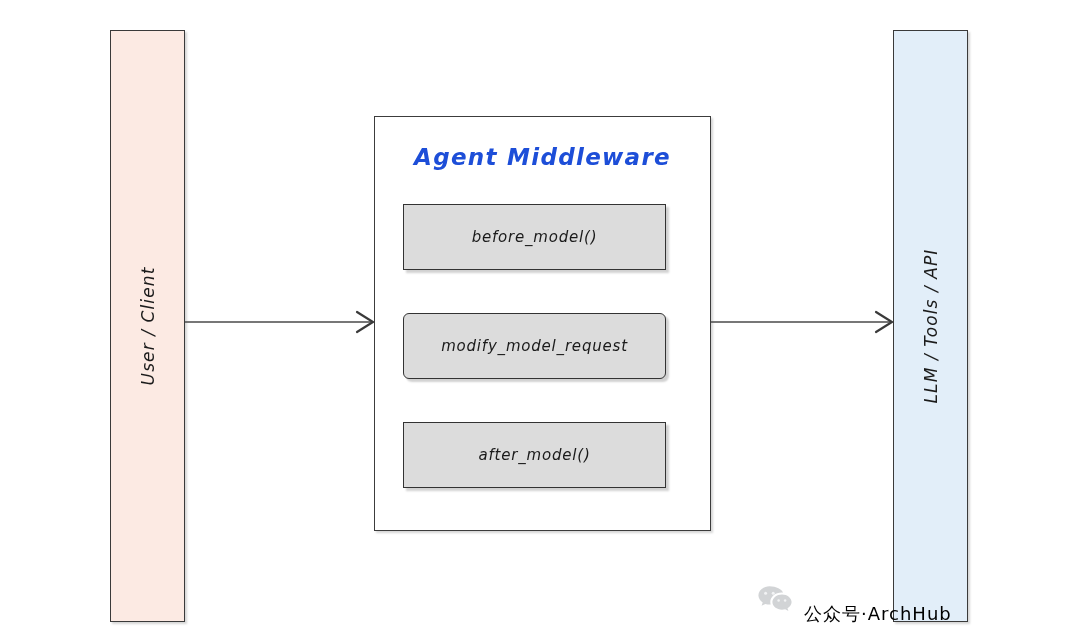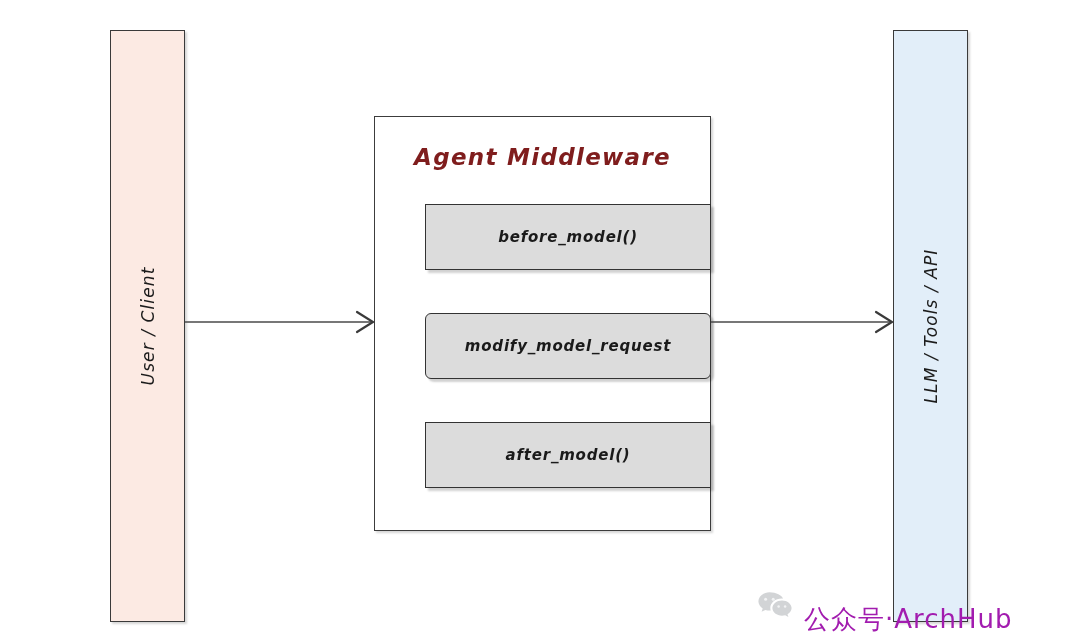--- a/index.html
+++ b/index.html
@@ -68,37 +68,36 @@
   #middleware-title {
     position: absolute;
     left: 0;
     right: 0;
     top: 27px;
     text-align: center;
     font-size: 23px;
     font-style: italic;
     font-weight: 600;
     letter-spacing: 1.3px;
-    color: #7f1d1d;
+    color: #1d4ed8;
     font-family: "DejaVu Sans", sans-serif;
   }
 
   .hook-box {
     position: absolute;
-    left: 50px;
-    width: 286px;
+    left: 28px;
+    width: 263px;
     height: 66px;
     box-sizing: border-box;
     background: #dcdcdc;
     border: 1.8px solid #333333;
     box-shadow: 3px 3px 2px rgba(0,0,0,0.18);
     display: flex;
     align-items: center;
     justify-content: center;
-    font-weight: bold;
   }
   .hook-label {
     font-size: 15px;
     font-style: italic;
     letter-spacing: 0.8px;
     color: #1a1a1a;
     font-family: "DejaVu Sans", sans-serif;
     white-space: nowrap;
   }
   #hook-0 { top: 87px; }
@@ -119,22 +118,22 @@
   #watermark {
     position: absolute;
     left: 757px;
     top: 572px;
     display: flex;
     align-items: center;
     gap: 11px;
     opacity: 1;
   }
   #watermark-text {
-    font-size: 26px;
-    color: #a21caf;
+    font-size: 18px;
+    color: #000000;
     font-family: "DejaVu Sans", sans-serif;
     letter-spacing: 1px;
     white-space: nowrap;
     margin-top: 30px;
   }
 </style>
 </head>
 <body>
 
 <div id="canvas">

